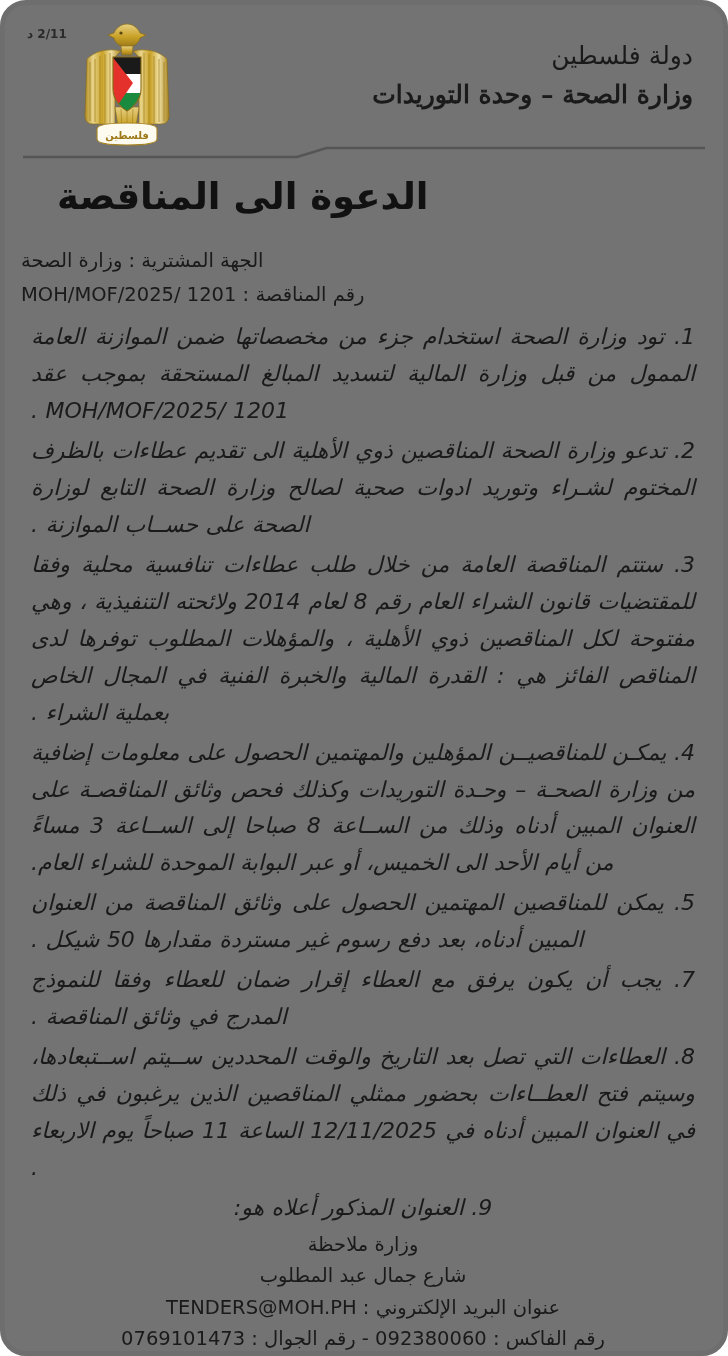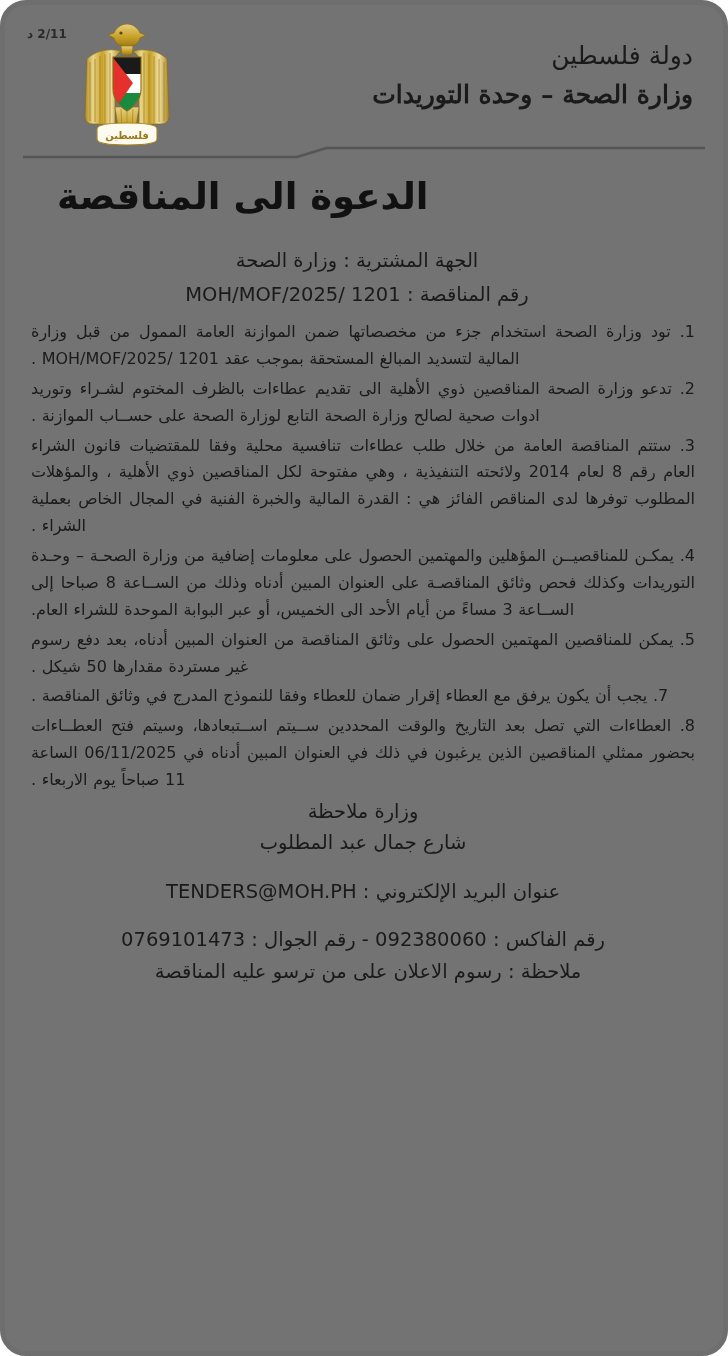--- a/index.html
+++ b/index.html
@@ -100,44 +100,45 @@
     font-size: 37px;
     font-weight: 700;
     color: #111111;
     letter-spacing: -0.5px;
     margin: 14px 0 26px 0;
     padding-left: 36px;
   }
 
   
   .meta {
-    text-align: center;
+    text-align: left;
     padding: 0 14px 0 0;
     margin-bottom: 8px;
   }
 
   .meta-line {
     font-size: 19.5px;
     line-height: 1.72;
     color: #1a1a1a;
     unicode-bidi: plaintext;
   }
 
   
   .clauses { padding: 0 12px 0 10px; }
 
   .clause {
-    font-size: 16px;
+    font-size: 22px;
     line-height: 1.68;
     color: #1a1a1a;
     text-align: justify;
     text-align-last: left;
     margin-bottom: 3px;
     unicode-bidi: plaintext;
     word-spacing: 0.5px;
+    font-style: italic;
   }
 
   
   .address-block {
     padding: 0 12px 0 10px;
     text-align: center;
   }
 
   .address-line {
     font-size: 19.5px;
@@ -145,21 +146,20 @@
     color: #1a1a1a;
     unicode-bidi: plaintext;
   }
 
   .contact-line {
     font-size: 19.5px;
     line-height: 1.62;
     color: #1a1a1a;
     unicode-bidi: plaintext;
     text-align: center;
-    margin-top: 17px;
   }
 
   .note-line {
     font-size: 19.5px;
     line-height: 1.6;
     color: #1a1a1a;
     unicode-bidi: plaintext;
     text-align: center;
     padding-left: 10px;
   }
@@ -260,21 +260,22 @@
     <div class="meta-line">رقم المناقصة : 1201 /MOH/MOF/2025</div>
   </div>
 
   <div class="clauses">
     <p class="clause">1. تود وزارة الصحة استخدام جزء من مخصصاتها ضمن  الموازنة العامة الممول من قبل وزارة المالية لتسديد المبالغ المستحقة بموجب عقد  1201 /MOH/MOF/2025 .</p>
     <p class="clause">2. تدعو  وزارة الصحة  المناقصين ذوي الأهلية الى  تقديم عطاءات بالظرف المختوم لشـراء وتوريد ادوات صحية  لصالح وزارة الصحة   التابع لوزارة الصحة على حســاب الموازنة  .</p>
     <p class="clause">3. ستتم المناقصة العامة من خلال طلب عطاءات تنافسية محلية وفقا للمقتضيات قانون الشراء العام رقم 8 لعام 2014 ولائحته التنفيذية ، وهي مفتوحة لكل المناقصين ذوي الأهلية ، والمؤهلات المطلوب توفرها لدى المناقص الفائز هي : القدرة المالية والخبرة الفنية في المجال الخاص بعملية الشراء .</p>
     <p class="clause">4. يمكـن للمناقصيــن المؤهلين والمهتمين الحصول على معلومات إضافية من وزارة الصحـة – وحـدة التوريدات  وكذلك فحص وثائق المناقصـة على العنوان المبين أدناه وذلك من الســاعة 8 صباحا إلى الســاعة 3 مساءً  من أيام الأحد الى الخميس، أو عبر البوابة الموحدة للشراء العام.</p>
     <p class="clause">5. يمكن للمناقصين المهتمين الحصول على وثائق المناقصة من العنوان المبين أدناه، بعد دفع رسوم غير مستردة مقدارها  50 شيكل .</p>
     <p class="clause">7. يجب أن يكون يرفق مع العطاء إقرار ضمان للعطاء وفقا للنموذج المدرج في وثائق المناقصة .</p>
-    <p class="clause">8. العطاءات التي تصل بعد التاريخ والوقت المحددين ســيتم اســتبعادها، وسيتم فتح العطــاءات بحضور ممثلي المناقصين الذين يرغبون في ذلك في العنوان المبين أدناه في 06/11/2025  الساعة 11 صباحاً يوم  الاربعاء .</p>
+    <p class="clause">8. العطاءات التي تصل بعد التاريخ والوقت المحددين ســيتم اســتبعادها، وسيتم فتح العطــاءات بحضور ممثلي المناقصين الذين يرغبون في ذلك في العنوان المبين أدناه في 12/11/2025  الساعة 11 صباحاً يوم  الاربعاء .</p>
+    <p class="clause" style="text-align:center;text-align-last:center;">9. العنوان المذكور أعلاه هو:</p>
   </div>
 
   <div class="address-block">
     <div class="address-line">وزارة ملاحظة</div>
     <div class="address-line">شارع جمال عبد المطلوب</div>
     <div class="contact-line">عنوان البريد الإلكتروني : TENDERS@MOH.PH</div>
     <div class="contact-line">رقم الفاكس : 092380060  -  رقم الجوال : 0769101473</div>
     <div class="note-line">ملاحظة : رسوم الاعلان  على من ترسو عليه المناقصة</div>
   </div>
 

